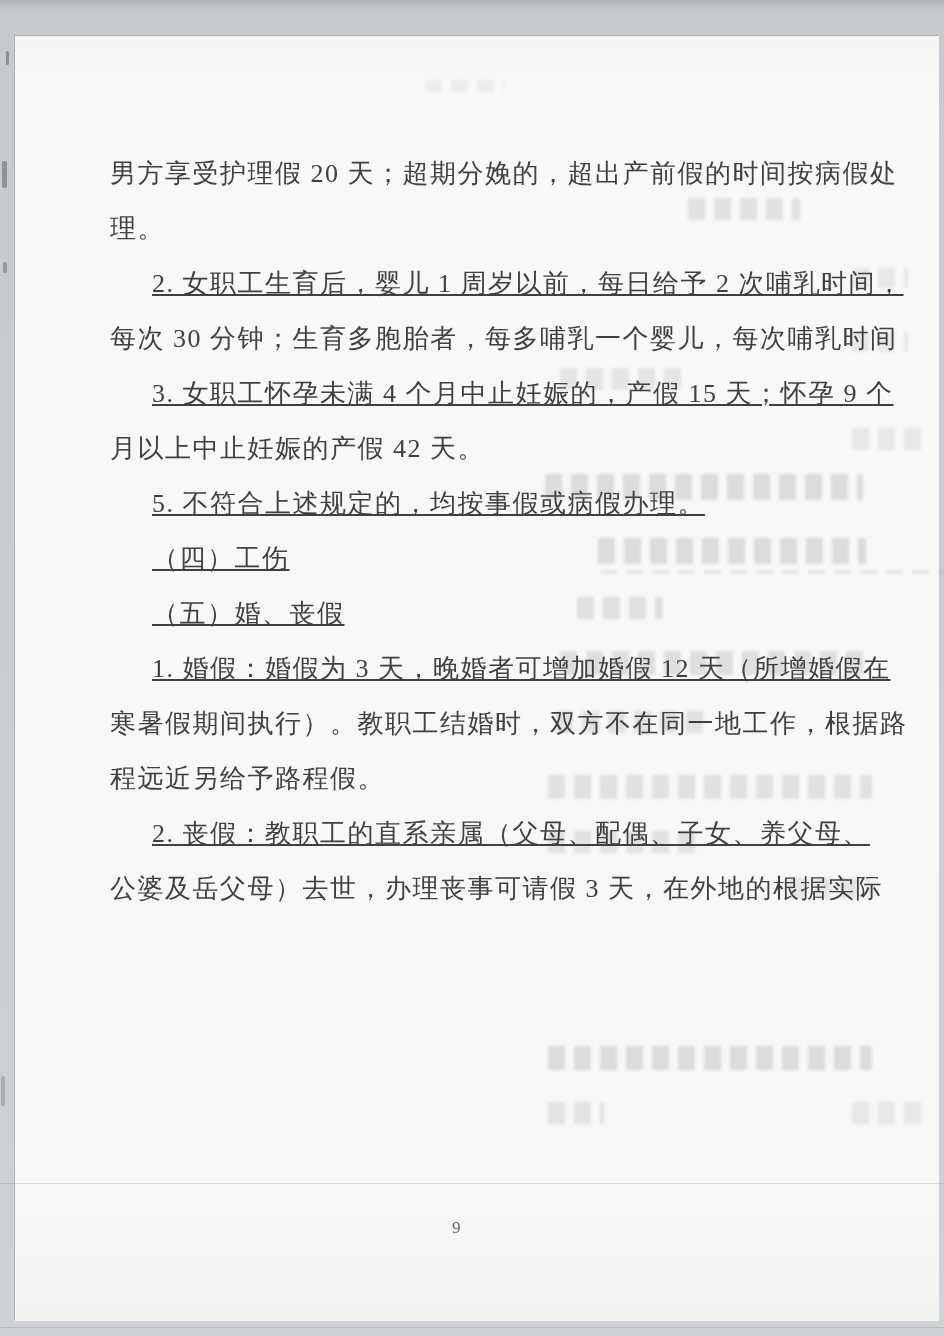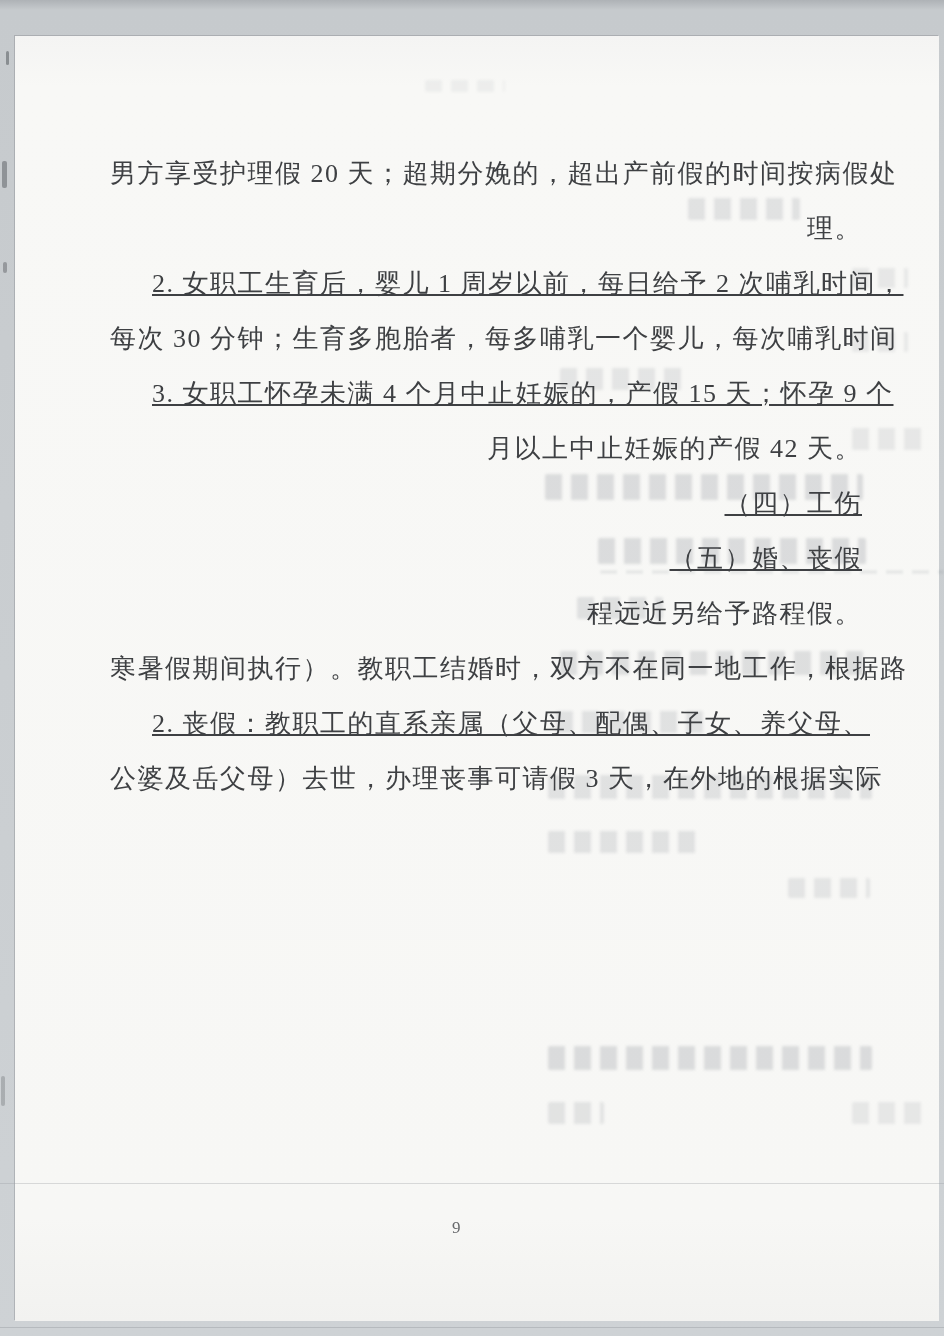--- a/index.html
+++ b/index.html
@@ -1,21 +1,21 @@
 <!DOCTYPE html>
 <html><head>
 <meta charset="utf-8">
 <style>
   html,body{margin:0;padding:0;}
   body{
     width:944px;height:1336px;overflow:hidden;position:relative;
     background:linear-gradient(180deg,#aeb2b6 0px,#c6cacd 10px,#ced2d5 100%);
     font-family:"Liberation Serif","DejaVu Serif",serif;
   }
-  .scan{position:absolute;inset:0;text-align:right;}
+  .scan{position:absolute;inset:0;}
   
   .paper{
     position:absolute;left:15px;top:36px;right:5px;bottom:15px;
     background:linear-gradient(180deg,#f4f4f3 0%,#f8f8f6 4%,#f7f7f5 92%,#f2f2f0 100%);
     box-shadow:-1px -1px 0 rgba(120,124,128,.35);
   }
   
   .edge-mark{position:absolute;background:#585c60;border-radius:2px;}
   .edge-mark.m1{left:6px;top:51px;width:3px;height:14px;opacity:.55;}
   .edge-mark.m2{left:2px;top:161px;width:5px;height:27px;opacity:.5;}
@@ -98,23 +98,25 @@
   <div class="bleed b18"></div>
 
   <div class="doc">
 
   <p class="line">男方享受护理假 20 天；超期分娩的，超出产前假的时间按病假处</p>
       <p class="line">理。</p>
       <p class="line indent">2. 女职工生育后，婴儿 1 周岁以前，每日给予 2 次哺乳时间，</p>
       <p class="line">每次 30 分钟；生育多胞胎者，每多哺乳一个婴儿，每次哺乳时间</p>
       <p class="line indent">3. 女职工怀孕未满 4 个月中止妊娠的，产假 15 天；怀孕 9 个</p>
       <p class="line">月以上中止妊娠的产假 42 天。</p>
+      <p class="line indent">5. 不符合上述规定的，均按事假或病假办理。</p>
       <p class="line indent">（四）工伤</p>
       <p class="line indent">（五）婚、丧假</p>
+      <p class="line indent">1. 婚假：婚假为 3 天，晚婚者可增加婚假 12 天（所增婚假在</p>
+      <p class="line">寒暑假期间执行）。教职工结婚时，双方不在同一地工作，根据路</p>
       <p class="line">程远近另给予路程假。</p>
-      <p class="line">寒暑假期间执行）。教职工结婚时，双方不在同一地工作，根据路</p>
       <p class="line indent">2. 丧假：教职工的直系亲属（父母、配偶、子女、养父母、</p>
       <p class="line">公婆及岳父母）去世，办理丧事可请假 3 天，在外地的根据实际</p>
     </div>
 
   <div class="page-num">9</div>
 
 </div>
 
 </body></html>

